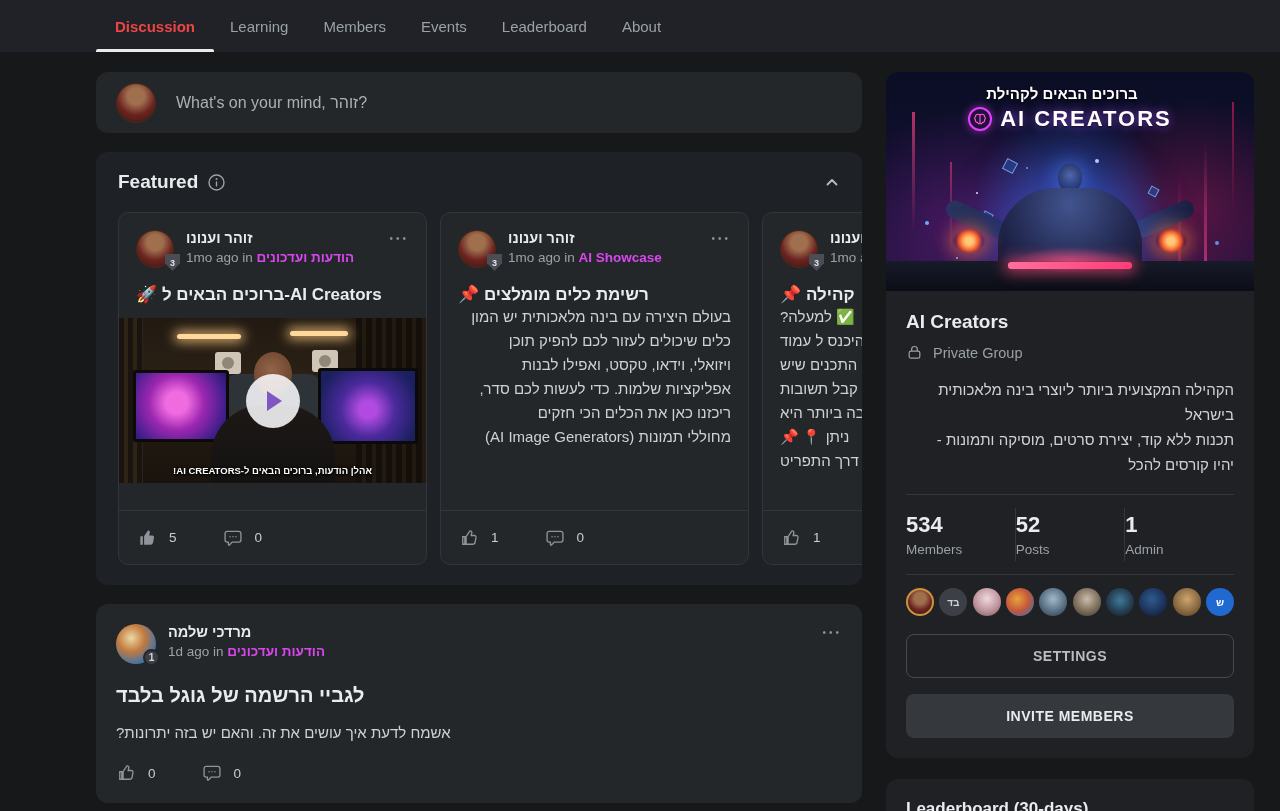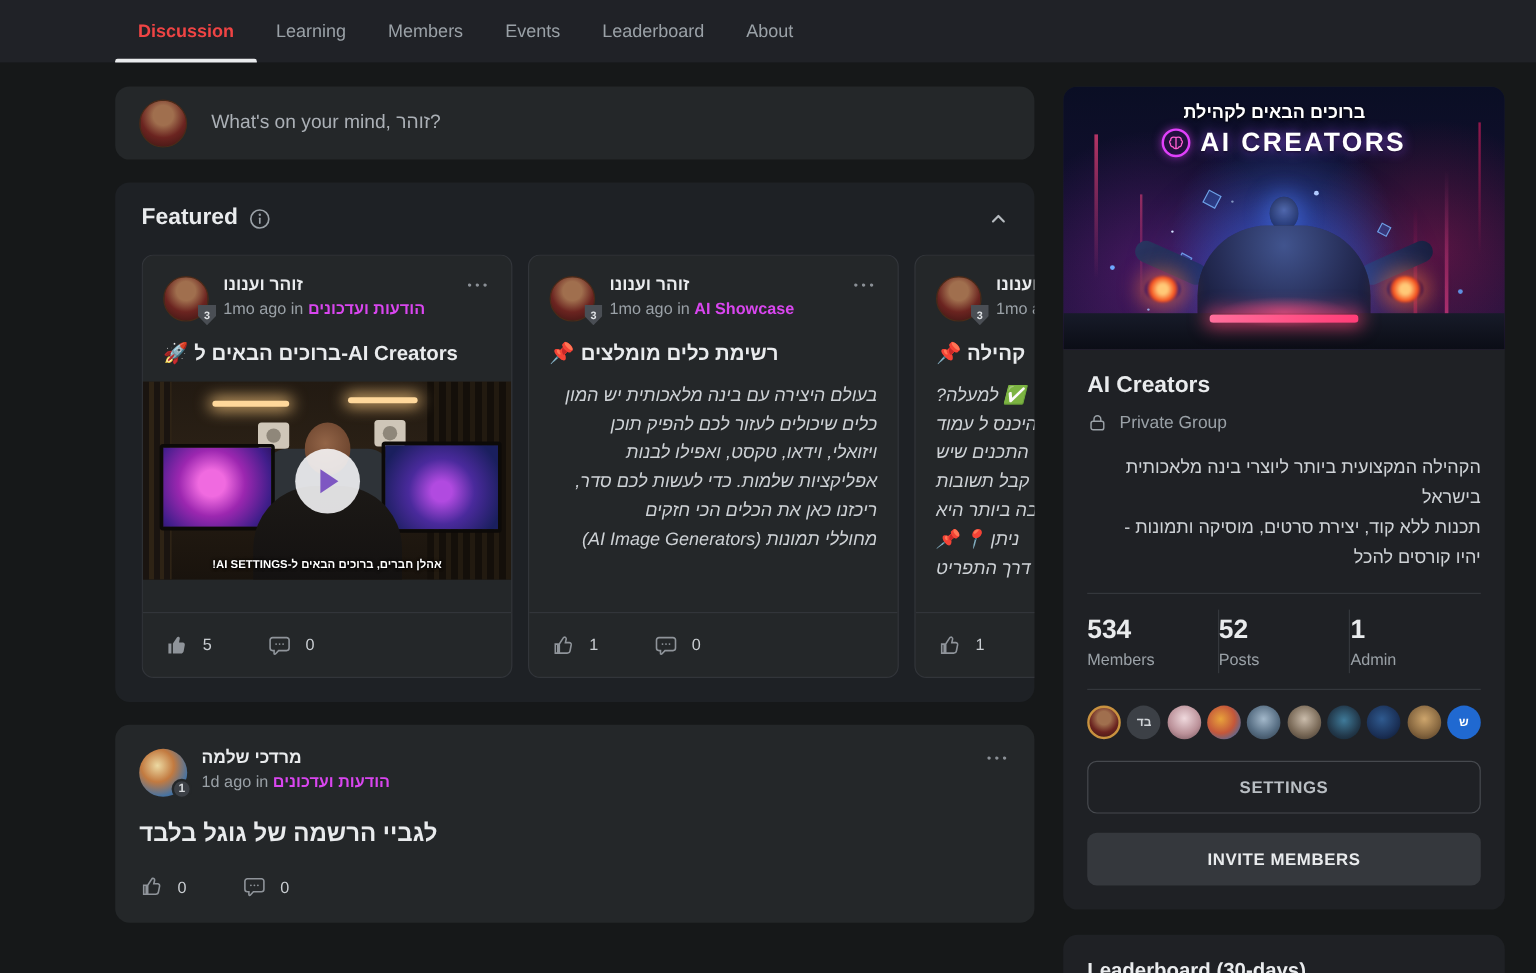--- a/index.html
+++ b/index.html
@@ -49,21 +49,21 @@
   .lvl-circle { position:absolute; right:-4px; bottom:-2px; width:17px; height:17px; border-radius:50%;
     background:#3c4046; border:2px solid #242729; color:#d4d7da; font-size:10px; font-weight:700;
     display:flex; align-items:center; justify-content:center; }
   .fh-text { margin-left:12px; min-width:0; }
   .fname { font-size:14.5px; font-weight:700; color:#e9ebed; white-space:nowrap; }
   .fmeta { margin-top:4px; font-size:13.5px; color:#9aa1a7; white-space:nowrap; }
   .fmeta b { color:#d946ef; }
   .more-dots { margin-left:auto; color:#8b9096; font-size:10px; letter-spacing:3px; cursor:pointer; line-height:1; padding-top:4px; }
   .ftitle { margin-top:16px; font-size:17px; font-weight:700; color:#e9ebed;
     white-space:nowrap; overflow:hidden; text-overflow:ellipsis; direction:ltr; }
-  .fbody { margin-top:13px; direction:rtl; text-align:right; font-size:15px; line-height:24px; color:#ced2d6;font-style:italic; }
+  .fbody { direction:rtl; text-align:right; font-size:15px; line-height:24px; color:#ced2d6; }
   .fbody-clip { text-align:left; }
   .fbody-clip div { white-space:nowrap; }
   .ffoot { position:absolute; left:0; right:0; bottom:0; height:54px; border-top:1px solid #32353a;
     display:flex; align-items:center; padding:0 18px; }
   .react { display:flex; align-items:center; gap:12px; cursor:pointer; }
   .react + .react { margin-left:46px; }
   .rcount { font-size:13.5px; color:#c9cdd1; }
 
   
   .vthumb { position:relative; height:165px; margin:13px -17px 0;
@@ -244,21 +244,21 @@
           <div class="vpanelsL"></div>
           <div class="vlight vl1"></div>
           <div class="vlight vl2"></div>
           <div class="vspk vs1"></div>
           <div class="vspk vs2"></div>
           <div class="vchair"></div>
           <div class="vmonL"></div>
           <div class="vmonR"></div>
           <div class="vperson-head"></div>
           <div class="vperson-body"></div>
-          <div class="vcaption">אהלן חברים, ברוכים הבאים ל-AI SETTINGS!</div>
+          <div class="vcaption">אהלן הודעות, ברוכים הבאים ל-AI CREATORS!</div>
           <div class="play-btn">
               <div class="play-tri"></div>
             </div>
         </div>
         <div class="ffoot">
           <div class="react">
             <svg width="20" height="20" viewBox="0 0 24 24">
                 <path d="M4 10h3v10H4zM8.5 20V10l4-6.2c.5-.8 1.6-1 2.3-.4.5.4.7 1 .6 1.6L14.6 9h3.9c1.2 0 2.1 1.1 1.9 2.3l-1.1 6.1c-.2 1.5-1.4 2.6-2.9 2.6H8.5z" fill="#8f949a"></path>
               </svg>
             <span class="rcount">5</span>
@@ -364,20 +364,21 @@
       <div class="fh-text">
         <div class="fname">מרדכי שלמה</div>
         <div class="fmeta">
           <span>1d ago in</span>
           <b>הודעות ועדכונים</b>
         </div>
       </div>
       <span class="more-dots">•••</span>
     </div>
     <h2 class="ptitle">לגביי הרשמה של גוגל בלבד</h2>
+    <div class="pbody">אשמח לדעת איך עושים את זה. והאם יש בזה יתרונות?</div>
     <div class="pfoot">
       <div class="react">
         <svg width="20" height="20" viewBox="0 0 24 24">
             <path d="M4.5 10.5h2.5v9H4.5zM8.5 19.5v-9l4-6.2c.5-.8 1.6-1 2.3-.4.5.4.7 1 .6 1.6L14.6 9h3.9c1.2 0 2.1 1.1 1.9 2.3l-1.1 5.6c-.2 1.5-1.4 2.6-2.9 2.6H8.5z" fill="none" stroke="#8f949a" stroke-width="1.6"></path>
           </svg>
         <span class="rcount">0</span>
       </div>
       <div class="react">
         <svg width="20" height="20" viewBox="0 0 24 24">
             <path d="M5 4h14a2.5 2.5 0 0 1 2.5 2.5v8A2.5 2.5 0 0 1 19 17h-8l-3.2 3.4c-.5.5-1.3.1-1.3-.6V17H5a2.5 2.5 0 0 1-2.5-2.5v-8A2.5 2.5 0 0 1 5 4z" fill="none" stroke="#8f949a" stroke-width="1.6"></path>

